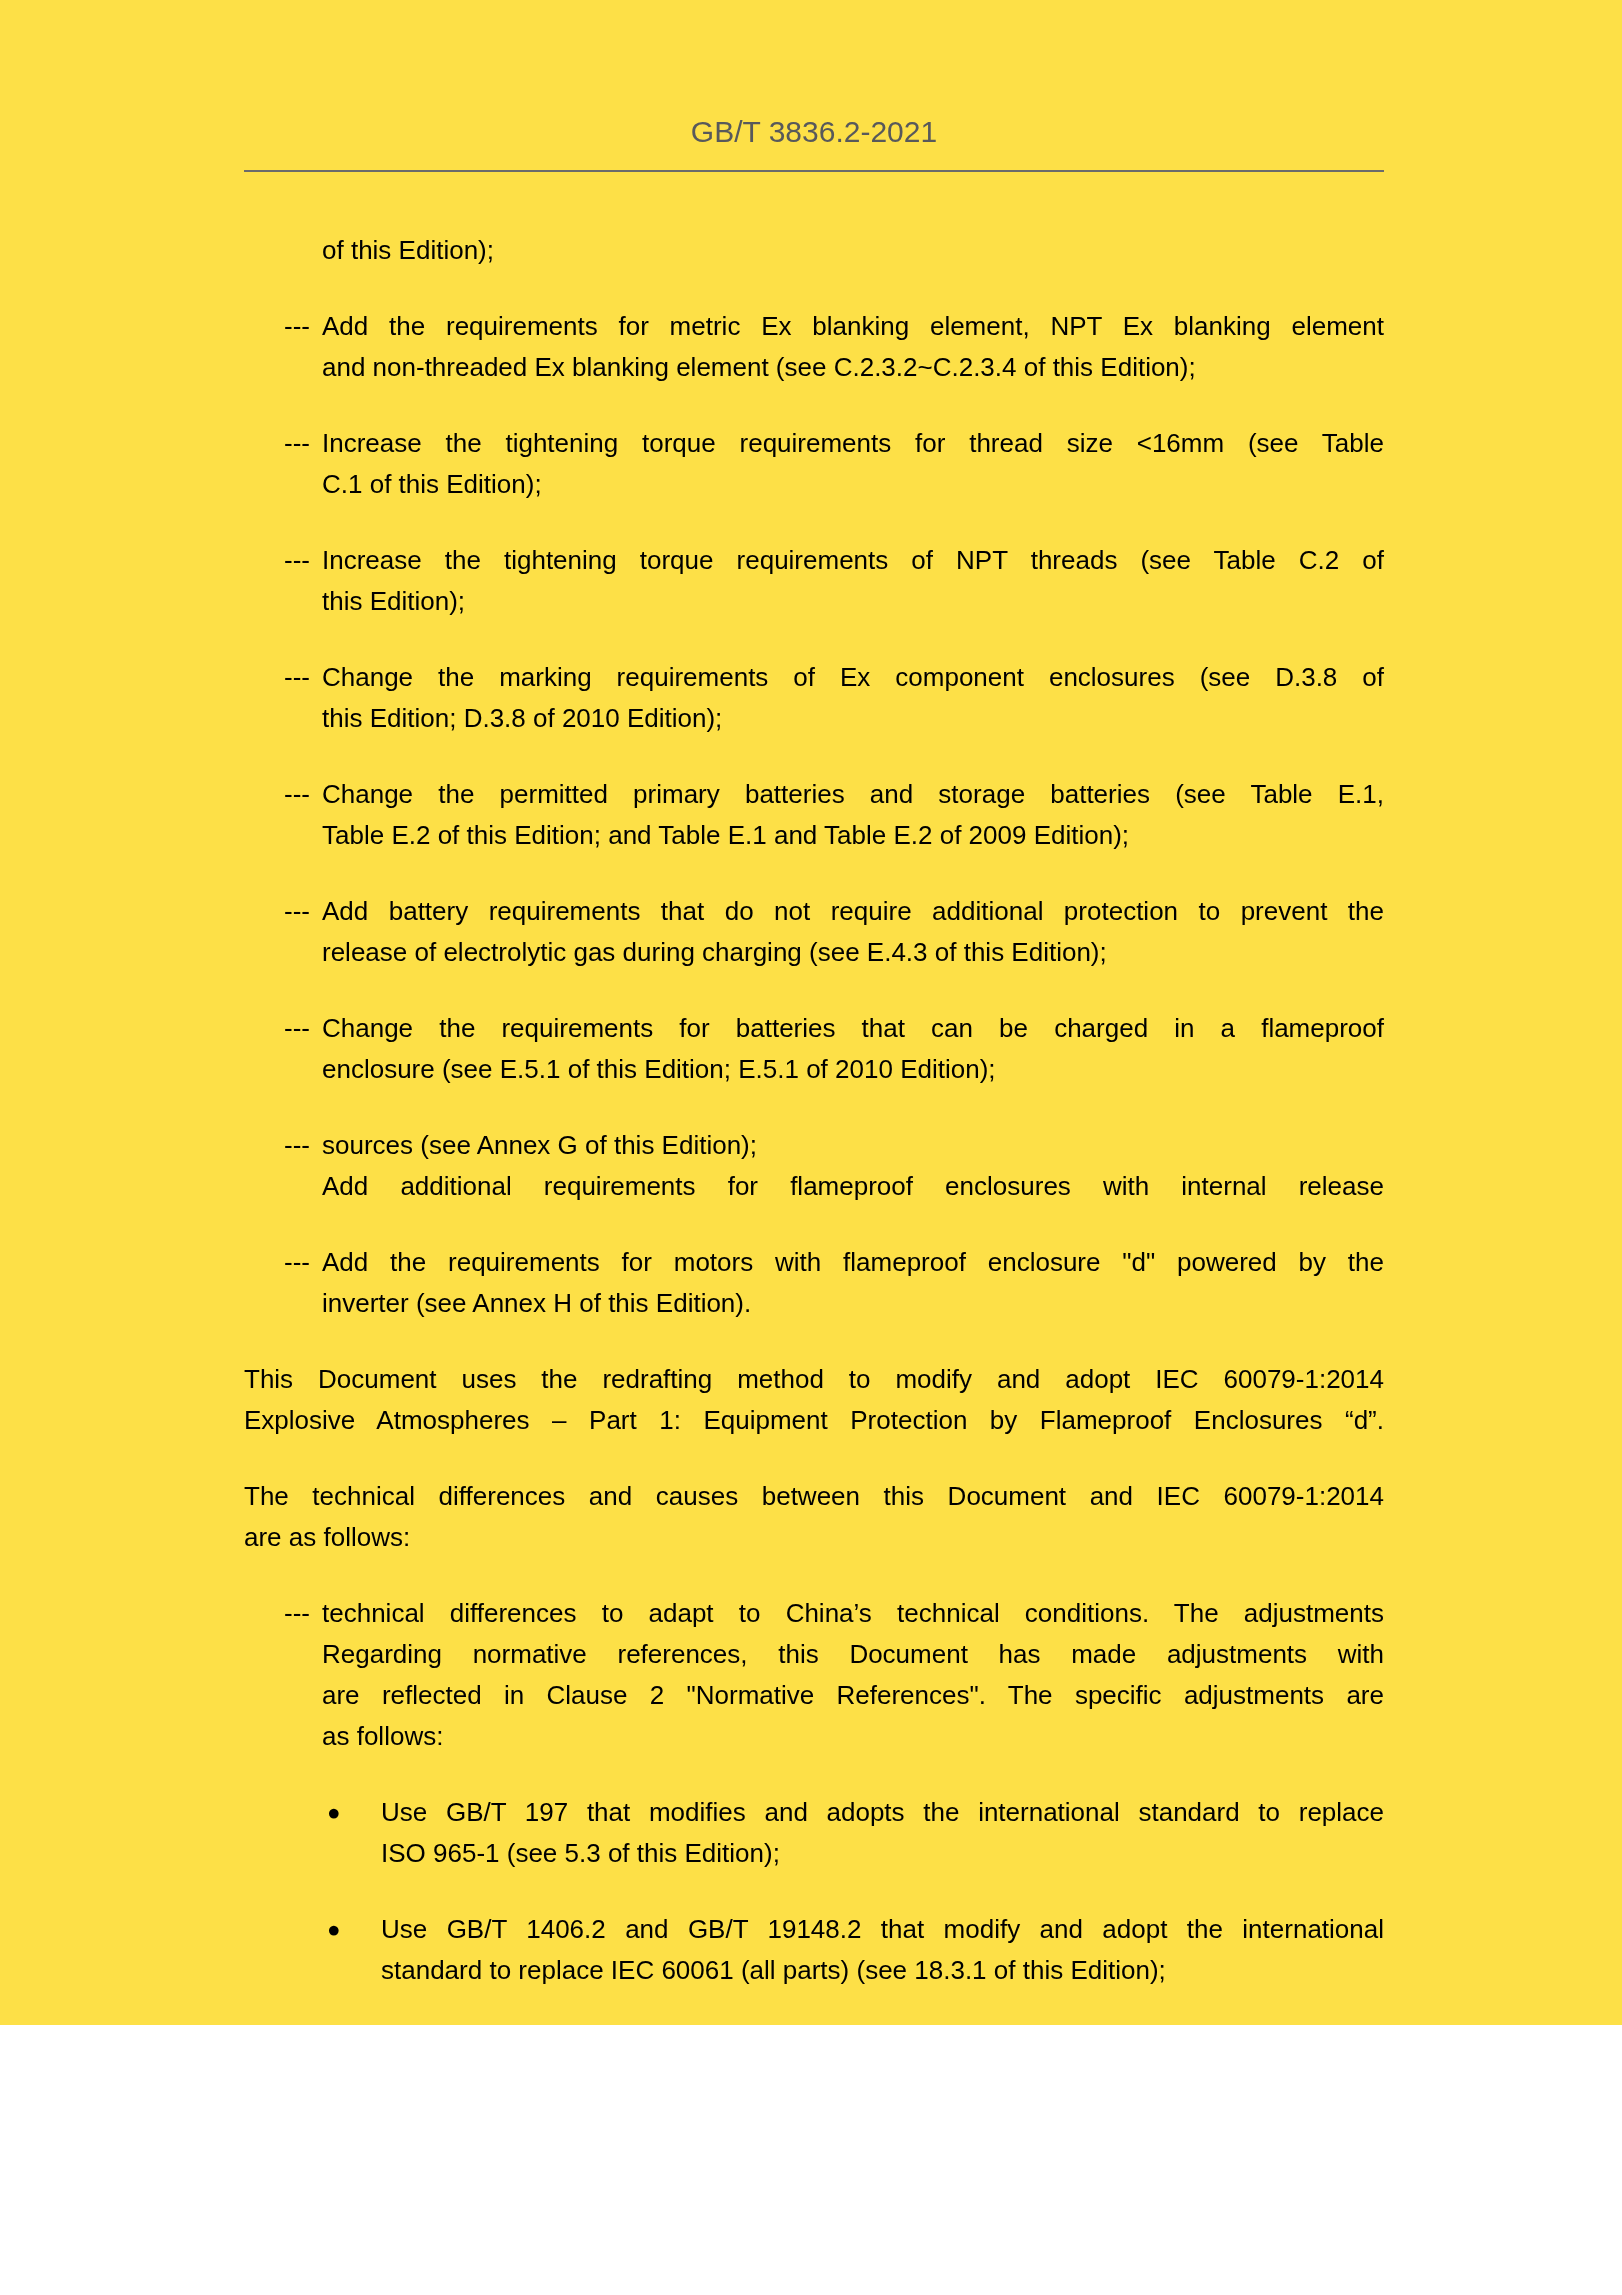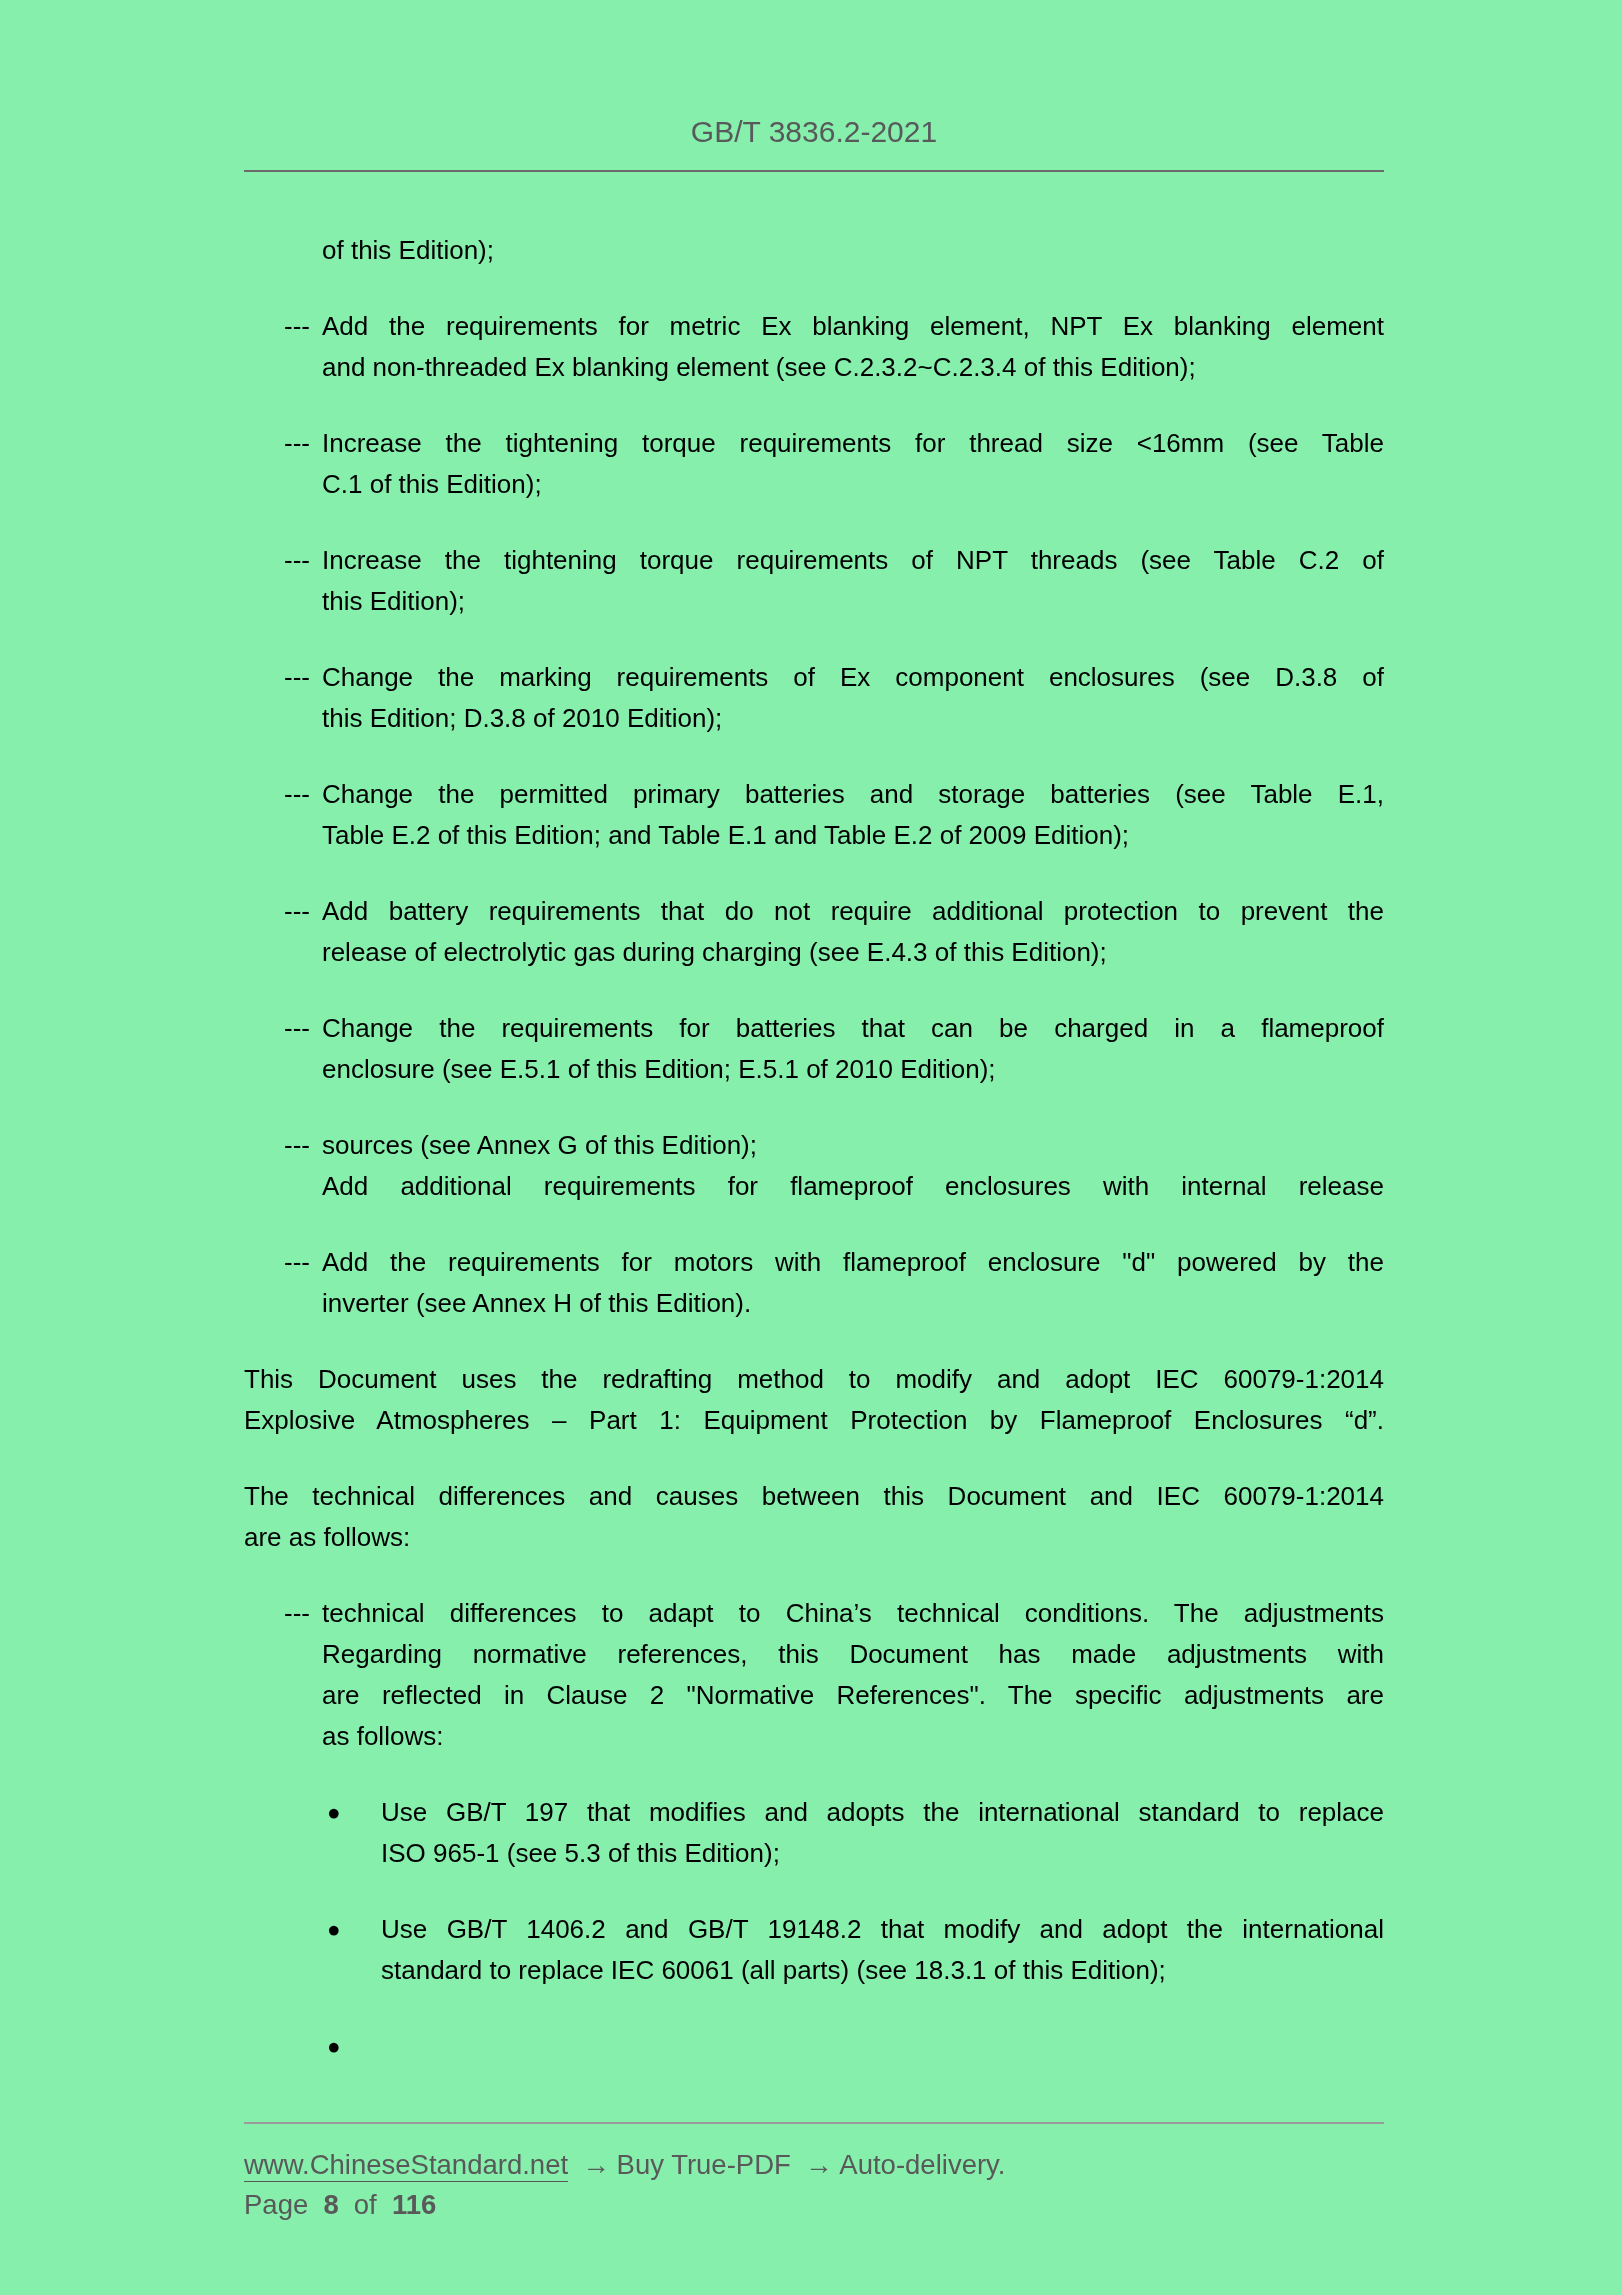--- a/index.html
+++ b/index.html
@@ -1,20 +1,20 @@
 <!DOCTYPE html>
 <html style="font-size:13.3px"><head>
 <meta charset="utf-8">
 <style>
   html, body { margin: 0; padding: 0; background: #ffffff; }
   .page {
     position: relative;
     width: 1623px;
-    height: 2295px;
-    background: #86efac;
+    height: 2025px;
+    background: #fde047;
     font-family: "Liberation Sans", sans-serif;
     color: #000;
     overflow: hidden;
   }
   .doc-title {
     position: absolute;
     left: 244px; width: 1140px; top: 113px;
     height: 37px; line-height: 37px;
     text-align: center;
     font-size: 30px;

